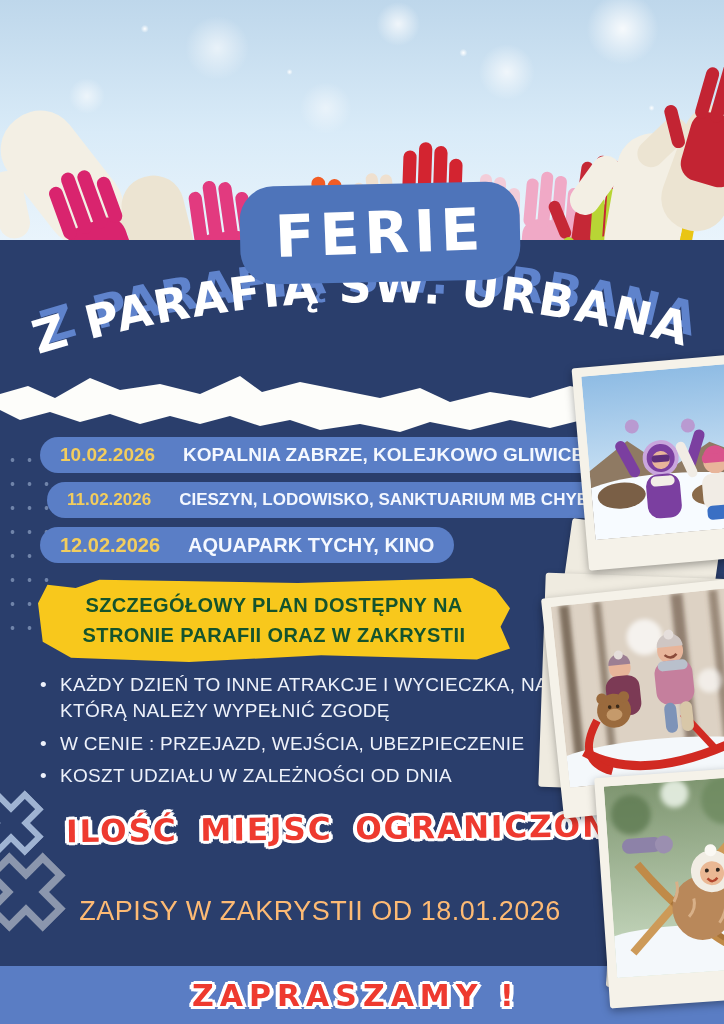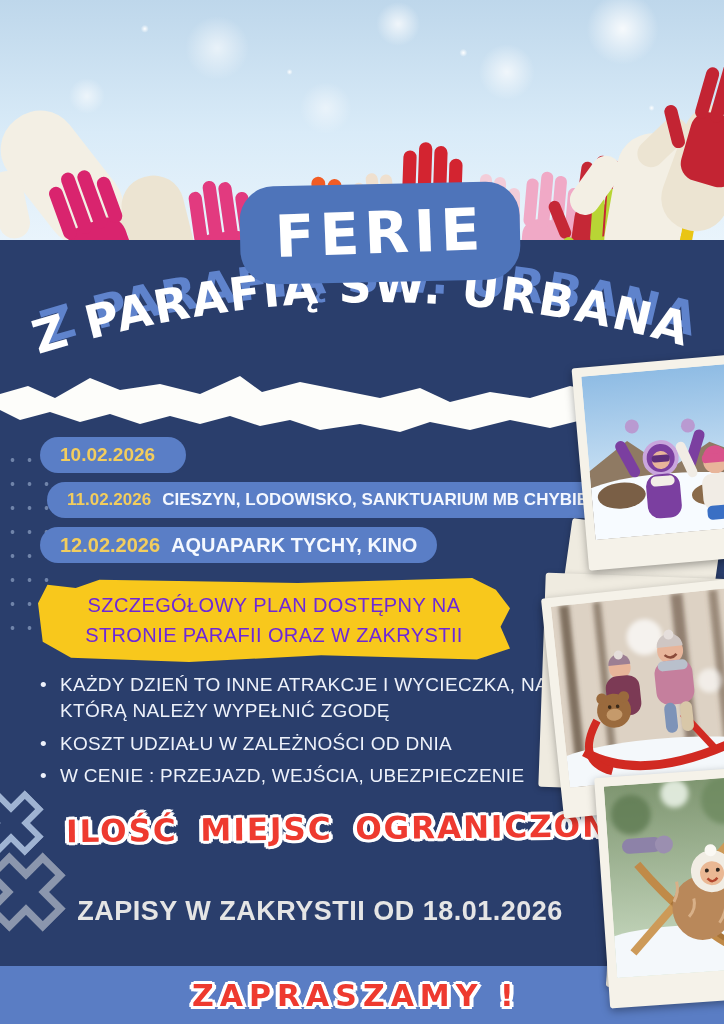--- a/index.html
+++ b/index.html
@@ -42,49 +42,49 @@
   .dotgrid{position:absolute;z-index:1;
     background-image:radial-gradient(circle,rgba(170,190,220,.55) 1.6px,rgba(0,0,0,0) 2.2px);
     background-size:17px 24px;}
   .dots-left{left:4px;top:448px;width:48px;height:200px;}
   .xmark{position:absolute;z-index:2;}
 
   
   .pill{position:absolute;height:36px;border-radius:18px;background:#5a7ec6;z-index:4;
     display:flex;align-items:center;white-space:nowrap;padding:0 20px;
     font-weight:bold;color:#f4f8ff;}
-  .pill .date{color:#f2cd5e;margin-right:11px;}
+  .pill .date{color:#f2cd5e;margin-right:28px;}
   .pill1{left:40px;top:437px;font-size:19px;}
   .pill2{left:47px;top:482px;font-size:17px;text-align:center;}
   .pill3{left:40px;top:527px;font-size:20px;}
 
   
   .highlight{position:absolute;left:38px;top:578px;width:452px;z-index:4;
     background:#f8c81c;padding:12px 10px;text-align:center;
     clip-path:polygon(0% 30%,2% 8%,8% 12%,13% 2%,55% 6%,92% 0%,97% 14%,100% 36%,98% 58%,100% 84%,93% 97%,60% 92%,32% 100%,7% 95%,1% 76%);
-    color:#6d28d9;font-weight:normal;font-size:20px;line-height:1.5;letter-spacing:.4px;}
+    color:#14532d;font-weight:bold;font-size:20px;line-height:1.5;letter-spacing:.4px;}
 
   
   .bullets{position:absolute;left:38px;top:672px;width:528px;z-index:4;
     color:#eef2fb;font-size:19px;line-height:1.36;letter-spacing:.3px;
     list-style:none;margin:0;padding:0;}
   .bullets li{position:relative;padding-left:22px;margin-bottom:7px;}
   .bullets li::before{content:"•";position:absolute;left:2px;top:0;}
 
   
   .outline-red{font-family:"DejaVu Sans",sans-serif;font-weight:bold;color:#ee3a2f;
     text-shadow:3px 0 0 #fff,-3px 0 0 #fff,0 3px 0 #fff,0 -3px 0 #fff,
       2.5px 2.5px 0 #fff,-2.5px -2.5px 0 #fff,2.5px -2.5px 0 #fff,-2.5px 2.5px 0 #fff,
       4px 1px 0 #fff,-4px 1px 0 #fff;}
   .notice{position:absolute;left:66px;top:810px;z-index:4;font-size:31px;
     letter-spacing:2px;word-spacing:10px;transform:rotate(-.6deg);}
 
   
   .signup{position:absolute;left:30px;top:896px;width:580px;z-index:4;text-align:center;
-    color:#e5e5e5;font-size:27px;font-weight:bold;letter-spacing:.5px;}
+    color:#fdba74;font-size:27px;font-weight:normal;letter-spacing:.5px;}
 
   
   .footer-bar{position:absolute;left:0;top:966px;width:724px;height:58px;background:#5a7dc4;z-index:5;padding-left:12px;}
   .footer-label{position:absolute;left:192px;top:12px;font-size:30px;letter-spacing:6px;}
 
   
   .sheet{position:absolute;background:#efebe0;border-radius:3px;box-shadow:0 2px 6px rgba(0,0,0,.25);}
   .polaroid{position:absolute;background:#f5f2e9;border-radius:3px;
     box-shadow:0 3px 9px rgba(0,0,0,.35);padding:9px 9px 30px 9px;}
   .polaroid svg{display:block;border-radius:1px;}
@@ -160,39 +160,40 @@
   <div class="dotgrid dots-left"></div>
   <svg class="xmark" style="left:-22px;top:790px;transform:rotate(45deg);" width="66" height="66" viewBox="0 0 64 64">
     <path d="M22 3 h20 v19 h19 v20 h-19 v19 h-20 v-19 h-19 v-20 h19 z" fill="none" stroke="#9fb3d2" stroke-width="6"></path>
   </svg>
   <svg class="xmark" style="left:-14px;top:852px;transform:rotate(45deg);" width="80" height="80" viewBox="0 0 64 64">
     <path d="M22 3 h20 v19 h19 v20 h-19 v19 h-20 v-19 h-19 v-20 h19 z" fill="none" stroke="#8b96ad" stroke-width="6"></path>
   </svg>
 
   <div class="pill pill1">
     <span class="date">10.02.2026</span>
+    <span class="ev">KOPALNIA ZABRZE, KOLEJKOWO GLIWICE</span>
   </div>
   <div class="pill pill2">
     <span class="date">11.02.2026</span>
     <span class="ev">CIESZYN, LODOWISKO, SANKTUARIUM MB CHYBIE, GRILL</span>
   </div>
   <div class="pill pill3">
     <span class="date">12.02.2026</span>
     <span class="ev">AQUAPARK TYCHY, KINO</span>
   </div>
 
   <div class="highlight">
     <div>SZCZEGÓŁOWY PLAN DOSTĘPNY NA</div>
     <div>STRONIE PARAFII ORAZ W ZAKRYSTII</div>
   </div>
 
   <ul class="bullets">
     <li>KAŻDY DZIEŃ TO INNE ATRAKCJE I WYCIECZKA, NA KTÓRĄ NALEŻY WYPEŁNIĆ ZGODĘ</li>
+    <li>W CENIE :  PRZEJAZD, WEJŚCIA, UBEZPIECZENIE</li>
     <li>KOSZT UDZIAŁU W ZALEŻNOŚCI OD DNIA</li>
-    <li>W CENIE :  PRZEJAZD, WEJŚCIA, UBEZPIECZENIE</li>
   </ul>
 
   <div class="notice outline-red">ILOŚĆ MIEJSC OGRANICZONA !</div>
 
   <div class="signup">ZAPISY W ZAKRYSTII OD 18.01.2026</div>
 
   <div class="footer-bar">
     <div class="footer-label outline-red">ZAPRASZAMY !</div>
   </div>
 

